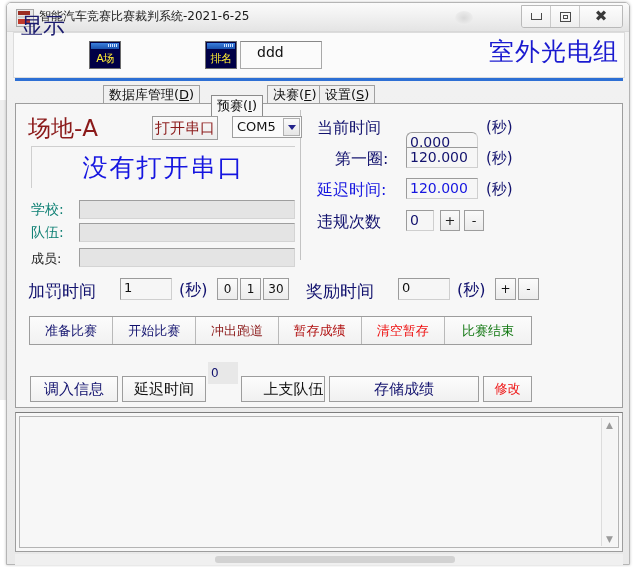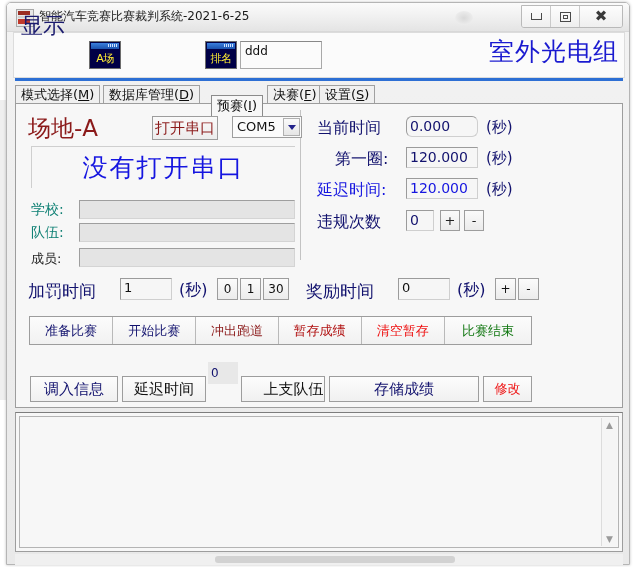--- a/index.html
+++ b/index.html
@@ -138,23 +138,23 @@
   #icon-rank  { left: 198px; top: 38px; }
 
   .rank-input {
     position: absolute;
     left: 233px; top: 38px;
     width: 82px; height: 28px;
     background: #fbfbfb;
     border: 1px solid #a9a9a9;
     border-top-color: #888;
     box-sizing: border-box;
-    font-size: 12px;
+    font-size: 14px;
     color: #111;
-    padding: 2px 4px;
+    padding: 2px 16px;
     font-family: "DejaVu Sans", sans-serif;
     outline: none;
   }
   .group-title {
     position: absolute;
     right: 10px; top: 32px;
     font-size: 25px;
     color: #1a1ad0;
     font-family: "DejaVu Sans", sans-serif;
     letter-spacing: 1px;
@@ -488,23 +488,20 @@
     <span class="txt">排名</span>
   </div>
 
   <div class="rank-input">ddd</div>
 
   <div class="group-title">室外光电组</div>
 
   <div class="blue-rule"></div>
 
   <div class="tabbar">
-    <div class="tab" style="left:0px;">
-      <span>模式选择</span>(<span class="acc">M</span>)
-    </div>
     <div class="tab" style="left:88px;">
       <span>数据库管理</span>(<span class="acc">D</span>)
     </div>
     <div class="tab active" style="left:196px;">
       <span>预赛</span>(<span class="acc">I</span>)
     </div>
     <div class="tab" style="left:252px;">
       <span>决赛</span>(<span class="acc">F</span>)
     </div>
     <div class="tab" style="left:304px;">
@@ -535,21 +532,21 @@
       <span class="info-lbl teal" style="top:1px;">队伍:</span>
       <span class="info-box" style="left:48px; top:0; width:216px;"></span>
     </div>
 
     <div class="info-row" style="left:15px; top:144px; width:264px;">
       <span class="info-lbl dark" style="top:2px;">成员:</span>
       <span class="info-box" style="left:48px; top:0; width:216px;"></span>
     </div>
 
     <span class="rlabel navy" style="left:301px; top:14px;">当前时间</span>
-    <span class="rbox" style="left:390px; top:12px;border-radius:6px;">0.000</span>
+    <span class="rbox" style="left:390px; top:28px;border-radius:6px;">0.000</span>
     <span class="rsuffix" style="left:470px; top:14px;">(秒)</span>
 
     <span class="rlabel navy" style="left:319px; top:45px;">第一圈:</span>
     <span class="rbox" style="left:390px; top:43px;">120.000</span>
     <span class="rsuffix" style="left:470px; top:45px;">(秒)</span>
 
     <span class="rlabel blue" style="left:301px; top:76px;">延迟时间:</span>
     <span class="rbox blue" style="left:390px; top:74px;">120.000</span>
     <span class="rsuffix" style="left:470px; top:76px;">(秒)</span>
 

